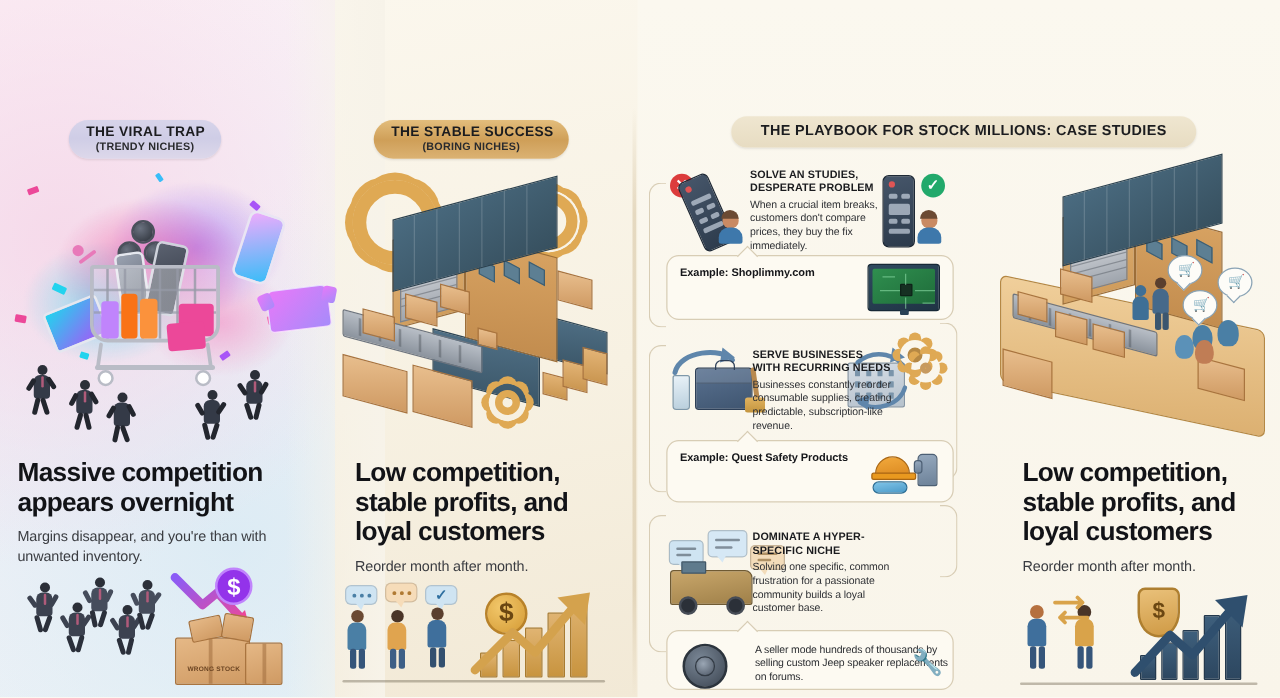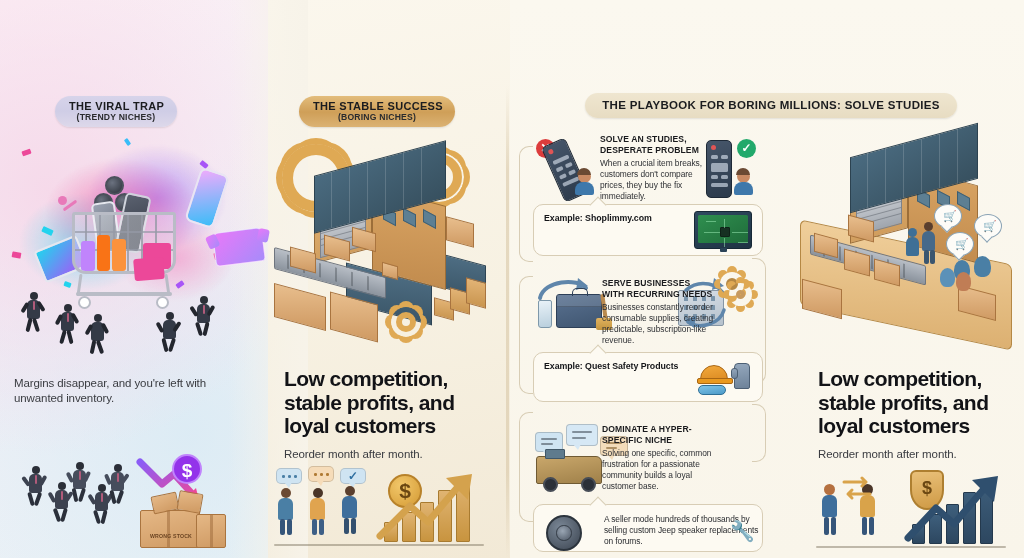--- a/index.html
+++ b/index.html
@@ -541,21 +541,21 @@
 
   <div class="badge badge-stable">
     <div class="b-main">THE STABLE SUCCESS</div>
     <div class="b-sub">(BORING NICHES)</div>
   </div>
   <div class="badge badge-viral">
     <div class="b-main">THE VIRAL TRAP</div>
     <div class="b-sub">(TRENDY NICHES)</div>
   </div>
   <div class="badge badge-playbook">
-    <div class="b-main">THE PLAYBOOK FOR BORING MILLIONS: SOLVE STUDIES</div>
+    <div class="b-main">THE PLAYBOOK FOR STOCK MILLIONS: CASE STUDIES</div>
   </div>
 
   <div class="illus viral-illus">
     <div class="splash"></div>
 
     <span class="speck" style="left:18px;top:18px;width:9px;height:5px;background:#ec4899;transform:rotate(-20deg);"></span>
     <span class="speck" style="left:38px;top:96px;width:11px;height:6px;background:#22d3ee;transform:rotate(25deg);"></span>
     <span class="speck" style="left:196px;top:30px;width:8px;height:5px;background:#a855f7;transform:rotate(40deg);"></span>
     <span class="speck" style="left:210px;top:120px;width:10px;height:7px;background:#f472b6;transform:rotate(-15deg);"></span>
     <span class="speck" style="left:8px;top:120px;width:9px;height:6px;background:#ec4899;transform:rotate(10deg);"></span>
@@ -643,21 +643,22 @@
       <span class="torso" style="left:1px;top:8px;"></span>
       <span class="tie" style="left:6.5px;top:9px;"></span>
       <span class="arm" style="left:-4px;top:10px;transform:rotate(-34deg);"></span>
       <span class="arm" style="left:13px;top:9px;transform:rotate(30deg);"></span>
       <span class="leg" style="left:1px;top:26px;transform:rotate(-18deg);"></span>
       <span class="leg" style="left:8px;top:26px;transform:rotate(14deg);"></span>
     </div>
   </div>
 
   <div class="panel-text text-left">
-    <div class="p-sub">Margins disappear, and you're left with unwanted inventory.</div>
+    <div class="p-head">Massive competition appears overnight</div>
+    <div class="p-sub">Margins disappear, and you're than with unwanted inventory.</div>
   </div>
 
   <div class="illus viral-bottom">
     <div class="runner" style="left:22px;top:18px;">
       <span class="head" style="left:4px;top:0;"></span>
       <span class="torso" style="left:1px;top:8px;background:#3c4250;"></span>
       <span class="tie" style="left:6.5px;top:9px;"></span>
       <span class="arm" style="left:-4px;top:10px;transform:rotate(-36deg);background:#3c4250;"></span>
       <span class="arm" style="left:13px;top:9px;transform:rotate(30deg);background:#3c4250;"></span>
       <span class="leg" style="left:1px;top:26px;transform:rotate(-16deg);background:#2b303b;"></span>

